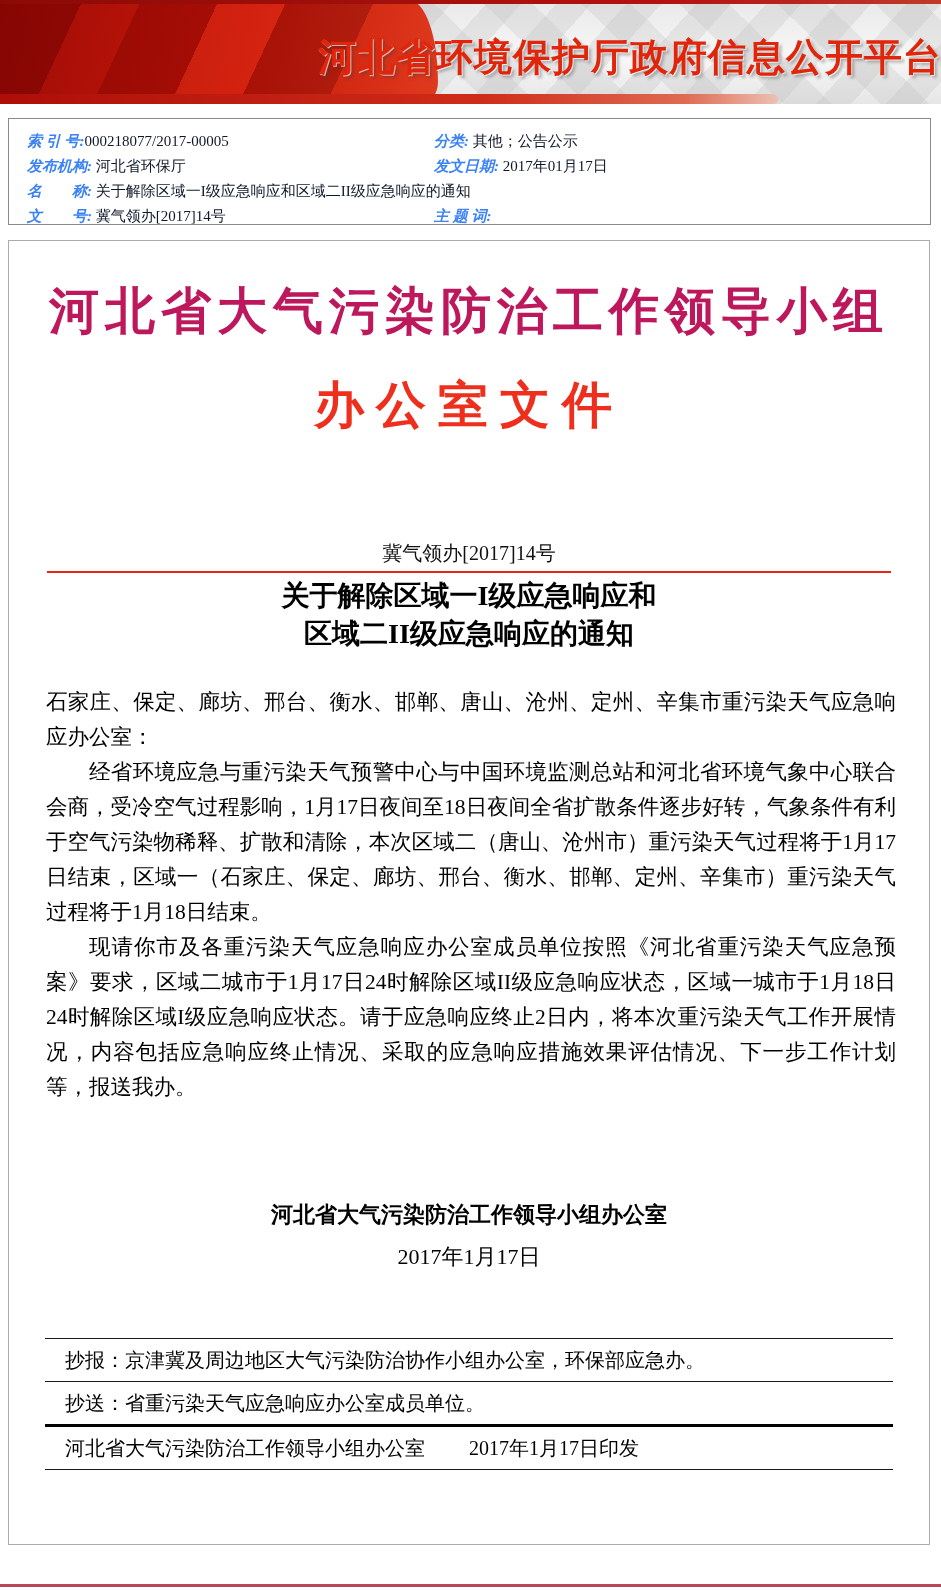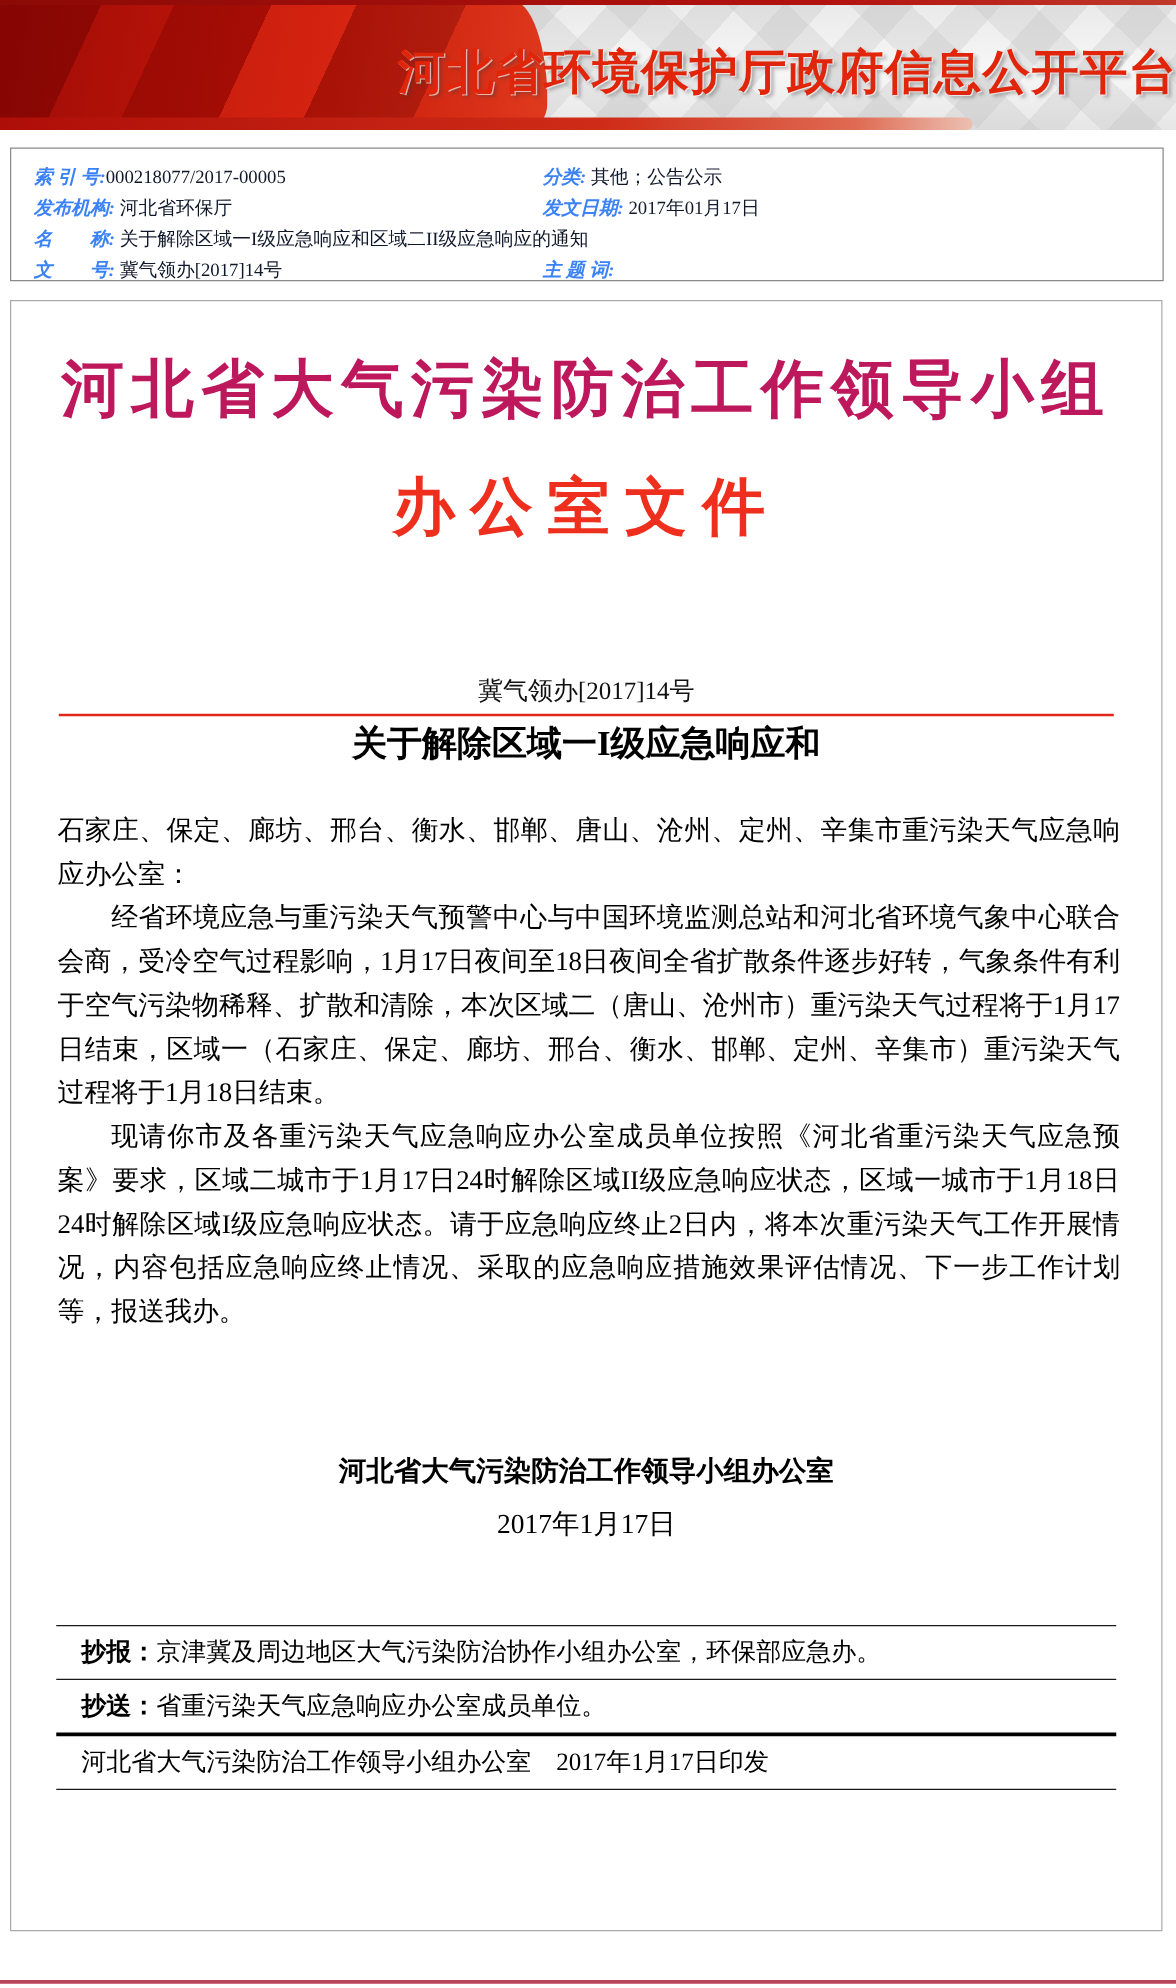--- a/index.html
+++ b/index.html
@@ -57,22 +57,22 @@
     text-align:justify; color:#000; }
   .doc-body p.indent { text-indent:2em; }
 
   .sig-org { margin-top:95px; text-align:center; font-weight:bold; font-size:22px; line-height:30px; color:#000; }
   .sig-date { margin-top:12px; text-align:center; font-size:22px; line-height:30px; color:#000; }
 
   .doc-footer { margin-top:66px; }
   .f-sep { margin:0 36px; border-top:1px solid #1a1a1a; height:0; }
   .f-sep.thick { border-top:3px solid #000; }
   .f-row { margin:0 36px; padding:9px 0 9px 20px; font-size:20px; line-height:24px; color:#000; white-space:nowrap; }
-  .f-label { font-weight:bold; }
-  .print-date { margin-left:20px; }
+  .f-label { font-weight:normal; }
+  .print-date { margin-left:44px; }
 
   .page-bottom-rule { position:absolute; left:0; top:1584px; width:941px; height:3px; background:#b9465a; }
 </style>
 </head>
 <body>
 
 <div class="page">
 
   <div class="banner">
     <div class="banner-red-swoosh"></div>
@@ -109,20 +109,21 @@
 
   <div class="doc">
     <div class="letterhead-1">河北省大气污染防治工作领导小组</div>
     <div class="letterhead-2">办公室文件</div>
 
     <div class="doc-number">冀气领办[2017]14号</div>
     <div class="red-divider"></div>
 
     <div class="doc-title">
       <div>关于解除区域一I级应急响应和</div>
+      <div>区域二II级应急响应的通知</div>
     </div>
 
     <div class="doc-body">
       <p>石家庄、保定、廊坊、邢台、衡水、邯郸、唐山、沧州、定州、辛集市重污染天气应急响应办公室：</p>
       <p class="indent">经省环境应急与重污染天气预警中心与中国环境监测总站和河北省环境气象中心联合会商，受冷空气过程影响，1月17日夜间至18日夜间全省扩散条件逐步好转，气象条件有利于空气污染物稀释、扩散和清除，本次区域二（唐山、沧州市）重污染天气过程将于1月17日结束，区域一（石家庄、保定、廊坊、邢台、衡水、邯郸、定州、辛集市）重污染天气过程将于1月18日结束。</p>
       <p class="indent">现请你市及各重污染天气应急响应办公室成员单位按照《河北省重污染天气应急预案》要求，区域二城市于1月17日24时解除区域II级应急响应状态，区域一城市于1月18日24时解除区域I级应急响应状态。请于应急响应终止2日内，将本次重污染天气工作开展情况，内容包括应急响应终止情况、采取的应急响应措施效果评估情况、下一步工作计划等，报送我办。</p>
     </div>
 
     <div class="sig-org">河北省大气污染防治工作领导小组办公室</div>
     <div class="sig-date">2017年1月17日</div>

